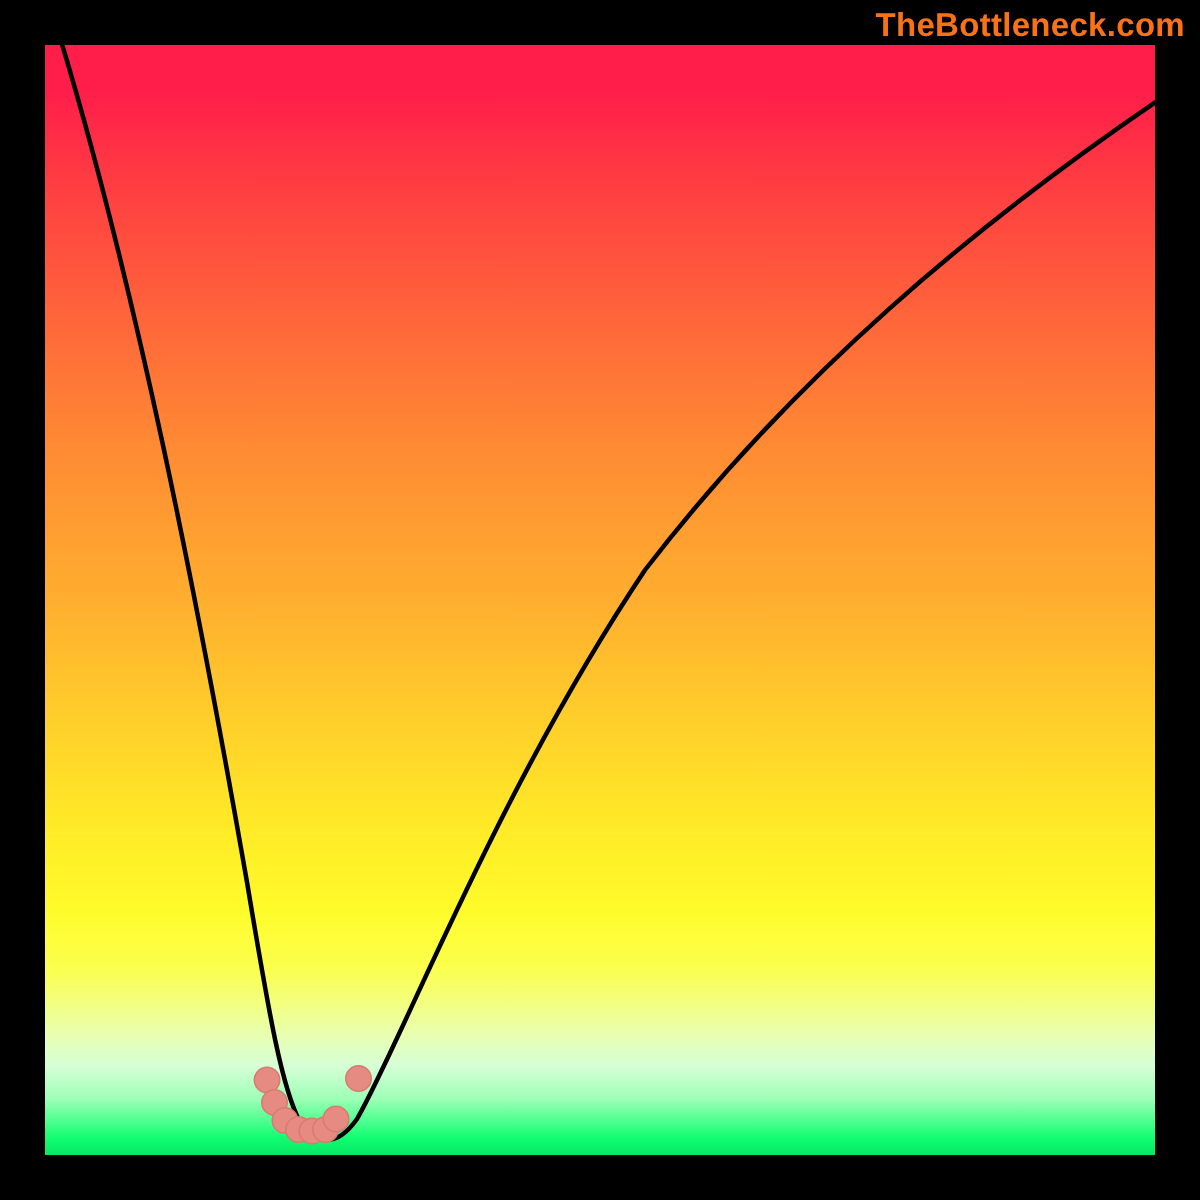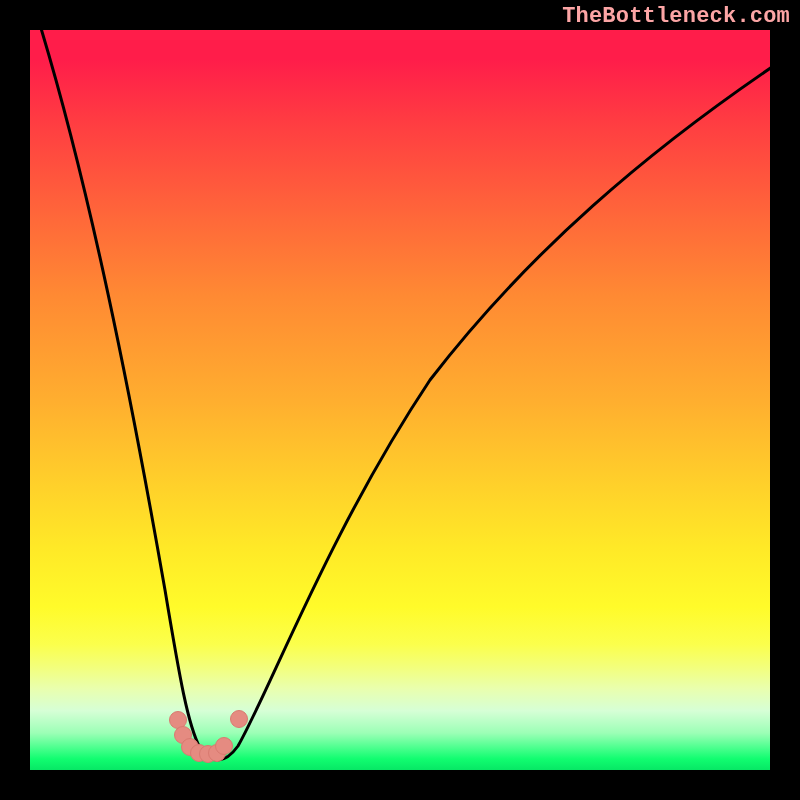--- a/index.html
+++ b/index.html
@@ -47,24 +47,24 @@
     position: absolute;
     top: 0;
     left: 0;
     width: 740px;
     height: 740px;
   }
   .watermark {
     position: absolute;
     top: 4px;
     right: 10px;
-    font-family: Liberation Mono, monospace;
+    font-family: Liberation Sans, sans-serif;
     font-size: 22px;
     font-weight: 600;
-    color: #fca5a5;
+    color: #f97316;
     letter-spacing: 0.2px;
   }
 </style>
 </head>
 <body>
 
 <div class="frame">
   <div class="plot">
     <svg class="curve" viewBox="0 0 740 740" preserveAspectRatio="none">
       <path d="M 10 -5

